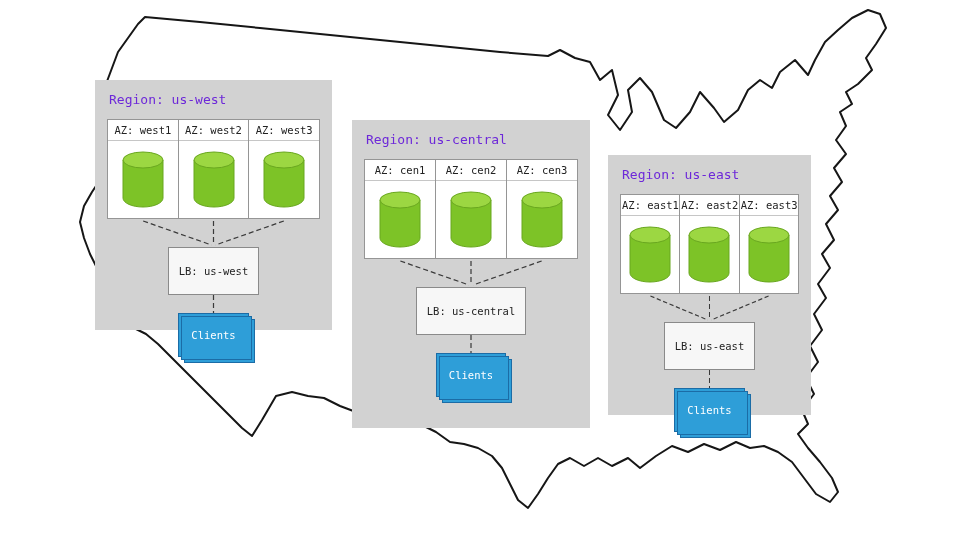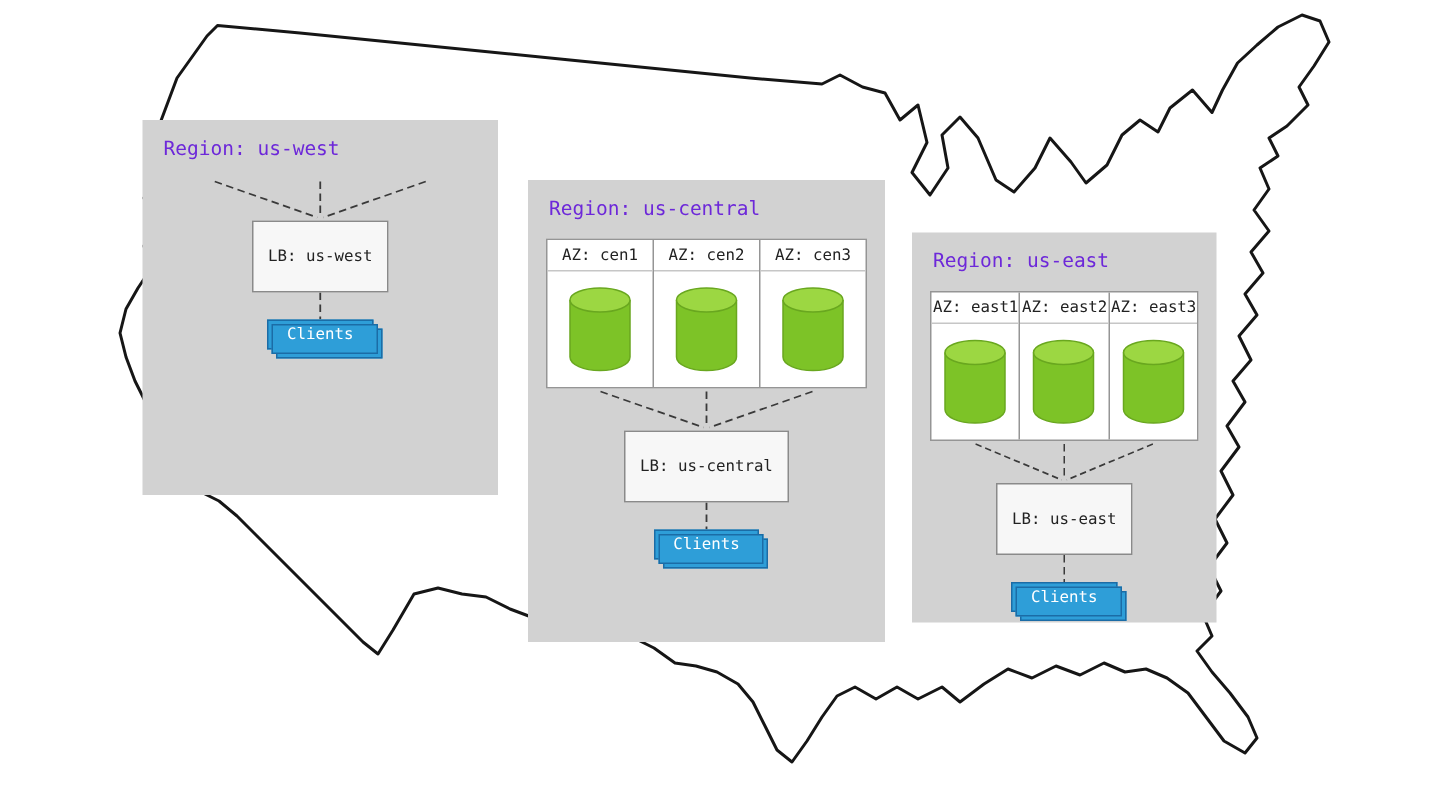--- a/index.html
+++ b/index.html
@@ -29,38 +29,61 @@
   .connector{display:block;width:100%;height:28px;}
   .drop{display:block;width:100%;height:18px;}
   .lb-row,.clients-row{display:flex;justify-content:center;}
   .lb-box{
     background:#f7f7f7;border:1px solid #8a8a8a;font-size:10.5px;color:#222;
     padding:17px 10px;white-space:nowrap;
   }
   .clients{
     position:relative;z-index:0;
     background:#2e9ed8;border:1px solid #1b6ca6;color:#ffffff;
-    font-size:10.5px;padding:3px 12px;white-space:nowrap;
+    font-size:10.5px;padding:15px 12px;white-space:nowrap;
   }
   .clients::before,.clients::after{
     content:"";position:absolute;top:-1px;left:-1px;right:-1px;bottom:-1px;
     background:#2e9ed8;border:1px solid #1b6ca6;
   }
   .clients::before{transform:translate(3px,3px);z-index:-1;}
   .clients::after{transform:translate(6px,6px);z-index:-2;}
 </style>
 </head>
 <body>
 
 <svg class="map-layer" width="960" height="540" viewBox="0 0 960 540">
   <path d="M145,17 L200,22 L260,28 L320,34 L380,40 L440,46 L500,52 L548,56 L560,50 L575,58 L590,62 L600,80 L612,70 L618,95 L608,115 L620,130 L632,112 L628,90 L640,78 L652,92 L664,120 L676,128 L690,112 L700,92 L714,108 L724,122 L738,110 L748,90 L760,80 L772,88 L780,72 L795,60 L808,75 L815,60 L825,42 L838,30 L852,18 L868,10 L880,14 L886,28 L876,44 L866,58 L872,70 L858,84 L846,92 L852,104 L840,112 L846,126 L836,140 L846,154 L834,168 L842,182 L830,196 L838,210 L826,224 L834,240 L822,254 L830,268 L818,284 L826,298 L814,314 L822,330 L810,346 L818,362 L806,378 L814,394 L802,410 L808,424 L798,434 L808,448 L820,462 L832,478 L838,492 L830,502 L816,494 L804,478 L792,462 L778,452 L764,446 L750,448 L736,442 L720,450 L704,444 L688,452 L672,446 L656,456 L640,468 L628,458 L612,466 L598,458 L584,466 L570,458 L558,464 L548,478 L538,494 L528,508 L518,500 L510,484 L502,468 L492,456 L478,448 L464,444 L450,442 L436,432 L420,424 L404,416 L388,412 L372,408 L356,412 L340,406 L324,398 L308,396 L292,392 L276,396 L262,420 L252,436 L242,428 L228,414 L214,400 L200,386 L186,372 L172,358 L158,344 L146,334 L134,328 L124,318 L114,302 L106,286 L98,270 L90,254 L84,238 L80,222 L84,206 L92,192 L100,180 L96,164 L102,148 L96,132 L104,116 L98,100 L106,84 L112,68 L118,52 L128,38 L138,24 Z" fill="none" stroke="#161616" stroke-width="2" stroke-linejoin="round" stroke-linecap="round"></path>
 </svg>
 
 <div class="region" style="left:95px;top:80px;width:237px;height:250px;">
   <div class="region-title">Region: us-west</div>
+  <div class="az-panel">
+    <div class="az-col">
+      <div class="az-label">AZ: west1</div>
+      <svg class="cyl" width="44" height="58" viewBox="0 0 44 58">
+        <path d="M2,10 L2,48 C2,53 11,57 22,57 C33,57 42,53 42,48 L42,10" fill="#7dc327" stroke="#69a71f" stroke-width="1"></path>
+        <ellipse cx="22" cy="10" rx="20" ry="8" fill="#9cd742" stroke="#69a71f" stroke-width="1"></ellipse>
+      </svg>
+    </div>
+    <div class="az-col">
+      <div class="az-label">AZ: west2</div>
+      <svg class="cyl" width="44" height="58" viewBox="0 0 44 58">
+        <path d="M2,10 L2,48 C2,53 11,57 22,57 C33,57 42,53 42,48 L42,10" fill="#7dc327" stroke="#69a71f" stroke-width="1"></path>
+        <ellipse cx="22" cy="10" rx="20" ry="8" fill="#9cd742" stroke="#69a71f" stroke-width="1"></ellipse>
+      </svg>
+    </div>
+    <div class="az-col">
+      <div class="az-label">AZ: west3</div>
+      <svg class="cyl" width="44" height="58" viewBox="0 0 44 58">
+        <path d="M2,10 L2,48 C2,53 11,57 22,57 C33,57 42,53 42,48 L42,10" fill="#7dc327" stroke="#69a71f" stroke-width="1"></path>
+        <ellipse cx="22" cy="10" rx="20" ry="8" fill="#9cd742" stroke="#69a71f" stroke-width="1"></ellipse>
+      </svg>
+    </div>
+  </div>
   <svg class="connector" viewBox="0 0 212 28" preserveAspectRatio="none">
     <line x1="36" y1="2" x2="104" y2="26" stroke="#3a3a3a" stroke-width="1.2" stroke-dasharray="5,3"></line>
     <line x1="106" y1="2" x2="106" y2="26" stroke="#3a3a3a" stroke-width="1.2" stroke-dasharray="5,3"></line>
     <line x1="176" y1="2" x2="108" y2="26" stroke="#3a3a3a" stroke-width="1.2" stroke-dasharray="5,3"></line>
   </svg>
   <div class="lb-row">
     <div class="lb-box">LB: us-west</div>
   </div>
   <svg class="drop" viewBox="0 0 212 18" preserveAspectRatio="none">
     <line x1="106" y1="0" x2="106" y2="18" stroke="#3a3a3a" stroke-width="1.2" stroke-dasharray="5,3"></line>

